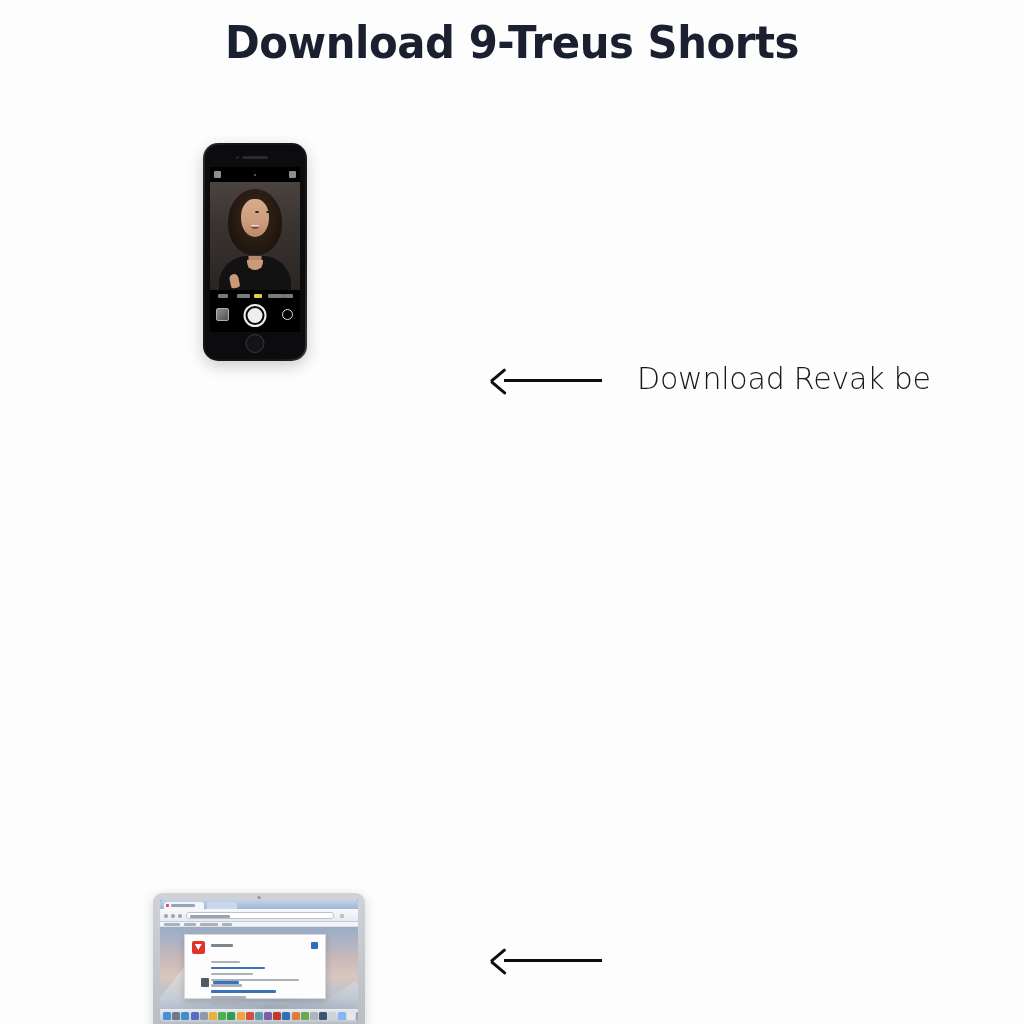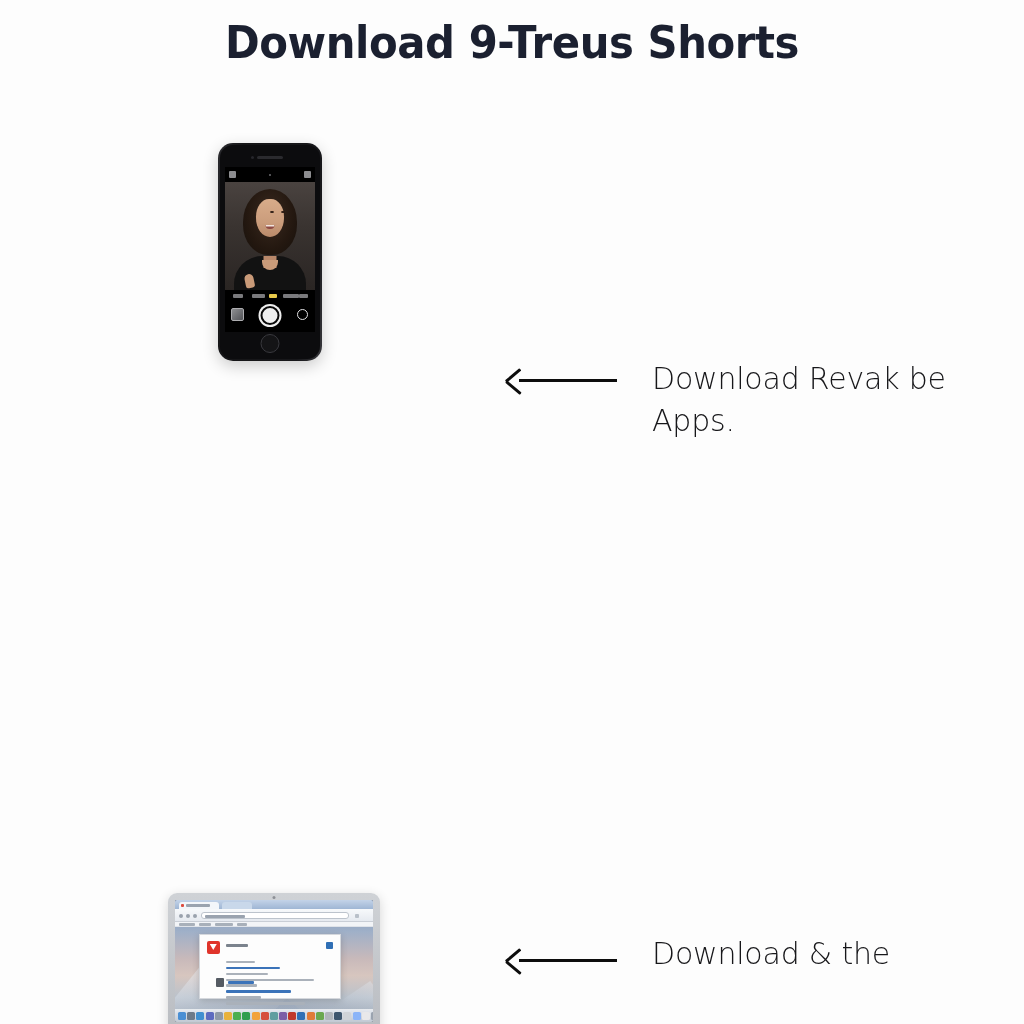--- a/index.html
+++ b/index.html
@@ -31,21 +31,21 @@
     font-weight: 700;
     letter-spacing: -0.5px;
     color: #1b2030;
     white-space: nowrap;
     transform: scaleX(0.93);
   }
 
   
   .row {
     position: absolute;
-    left: 15px;
+    left: 0;
     width: 904px;
     height: 240px;
   }
   .row-1 { top: 130px; }
   .row-2 { top: 440px; }
   .row-3 { top: 700px; }
 
   .visual-cell {
     position: absolute;
     left: 0;
@@ -676,21 +676,20 @@
 
     </div>
 
     <div class="arrow arrow-1">
       <div class="shaft"></div>
       <div class="head"></div>
     </div>
 
     <div class="callout callout-1">
       <div>Download  Revak be</div>
-      <div>Apps.</div>
     </div>
   </div>
 
   <div class="row row-2">
     <div class="visual-cell">
 
       <div class="laptop" id="laptop-1">
         <div class="lid"></div>
         <div class="bezel" style="left:32px; top:7px; width:198px; height:122px;">
           <div class="screen">
@@ -774,21 +773,20 @@
       </div>
 
     </div>
 
     <div class="arrow arrow-2">
       <div class="shaft"></div>
       <div class="head"></div>
     </div>
 
     <div class="callout callout-2">
-      <div>Download &amp; the</div>
     </div>
   </div>
 
   <div class="row row-3">
     <div class="visual-cell">
 
       
 
     </div>
 

